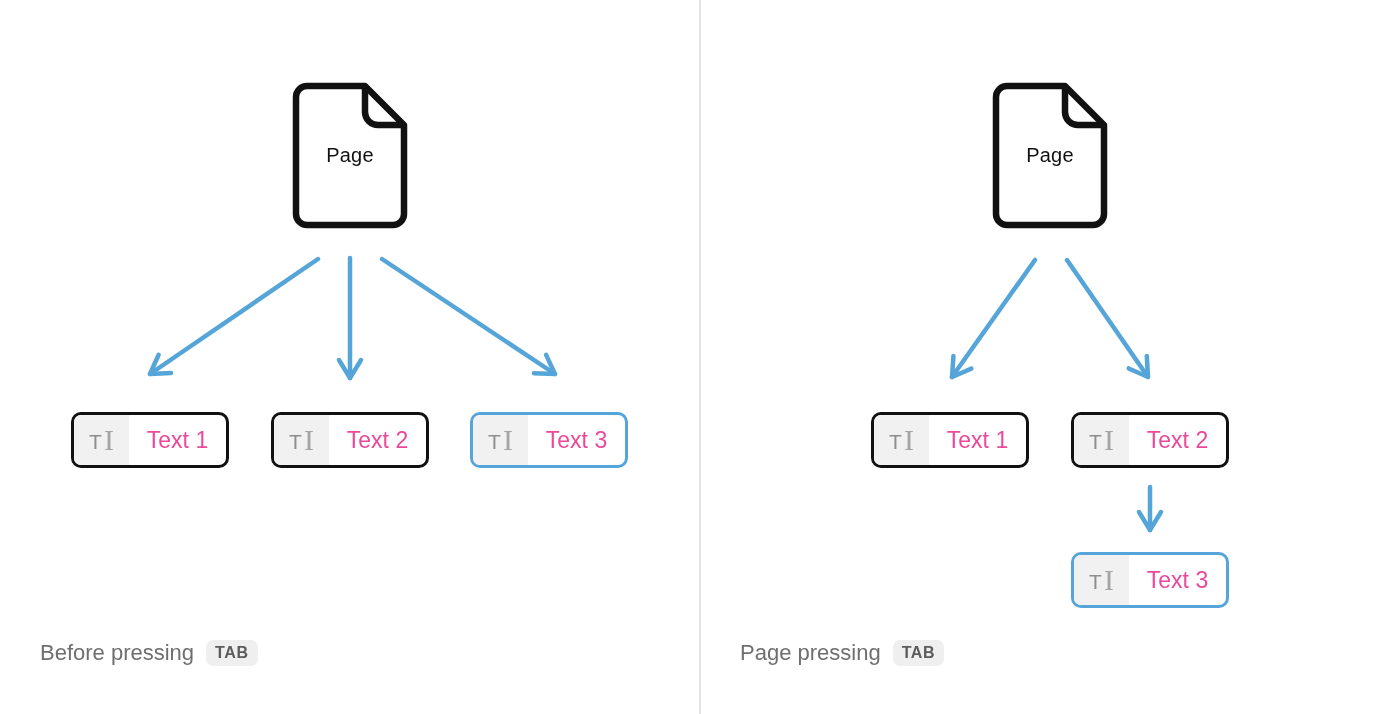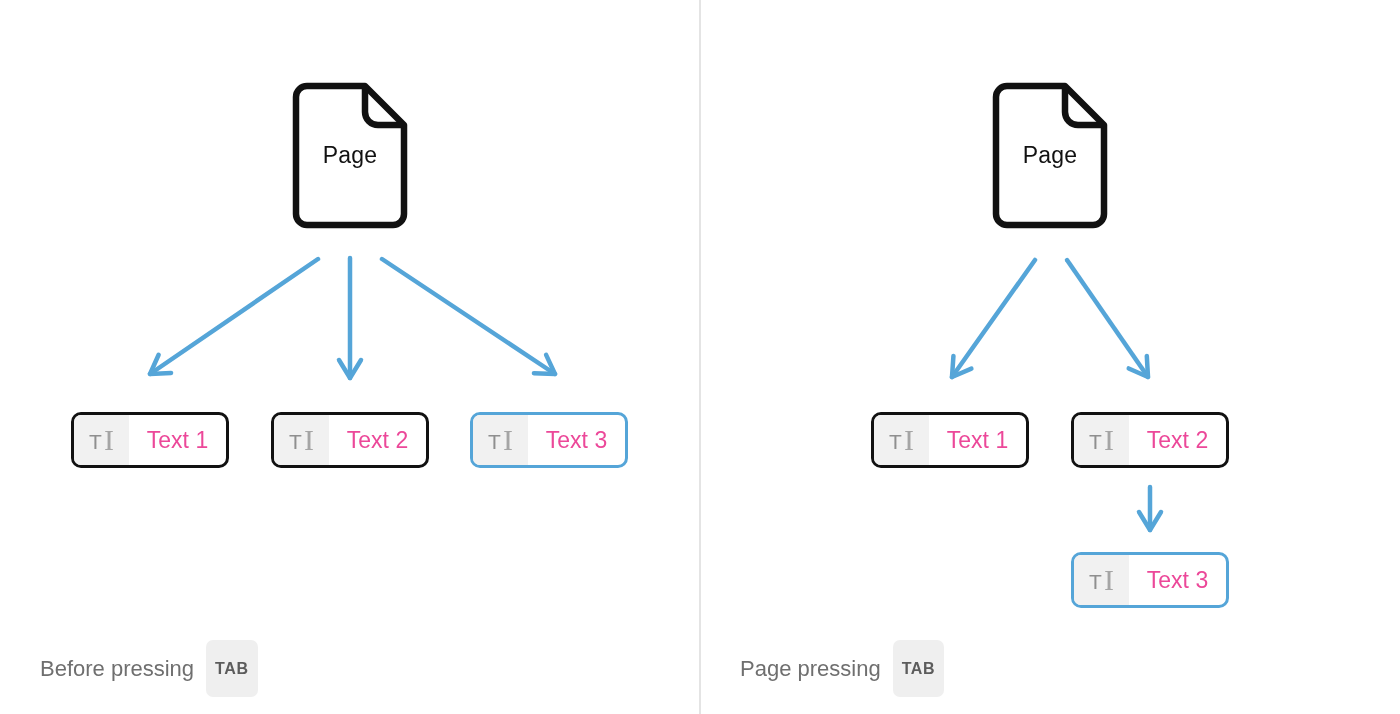--- a/index.html
+++ b/index.html
@@ -17,21 +17,21 @@
   body{font-family:"Liberation Sans","DejaVu Sans",sans-serif;}
   .stage{position:relative;width:1400px;height:714px;background:#ffffff;overflow:hidden;}
 
   .divider{position:absolute;left:699px;top:0;width:2px;height:714px;background:var(--divider);}
 
   .page-icon{position:absolute;width:118px;height:147px;}
   .page-icon svg{display:block;width:100%;height:100%;}
   .page-icon .page-label{
     position:absolute;left:0;top:0;width:100%;height:100%;
     display:flex;align-items:center;justify-content:center;
-    font-size:23px;color:#111;letter-spacing:.2px;
+    font-size:20px;color:#111;letter-spacing:.2px;
   }
   .page-outline{stroke:var(--outline);}
 
   .arrow-layer{position:absolute;top:0;width:700px;height:714px;pointer-events:none;}
   .arrow-stroke{stroke:var(--accent);fill:none;stroke-width:4.5;stroke-linecap:round;stroke-linejoin:round;}
 
   .block{
     position:absolute;width:158px;height:56px;
     border:3.5px solid var(--outline);border-radius:10px;
     background:#fff;display:flex;align-items:stretch;overflow:hidden;
@@ -54,21 +54,21 @@
     font-size:23px;color:#ec4899;
   }
 
   .caption{
     position:absolute;top:640px;display:flex;align-items:center;gap:12px;
     font-size:22px;color:var(--caption);
   }
   .key-badge{
     background:var(--badge-bg);color:var(--badge-text);
     font-size:16px;font-weight:bold;letter-spacing:.6px;
-    padding:19px 9px;border-radius:7px;line-height:1.2;
+    padding:3px 9px;border-radius:7px;line-height:1.2;
   }
 </style>
 </head>
 <body>
 
 <div class="stage">
 
   <div>
 
     <div class="page-icon" style="left:291px;top:82px;">

